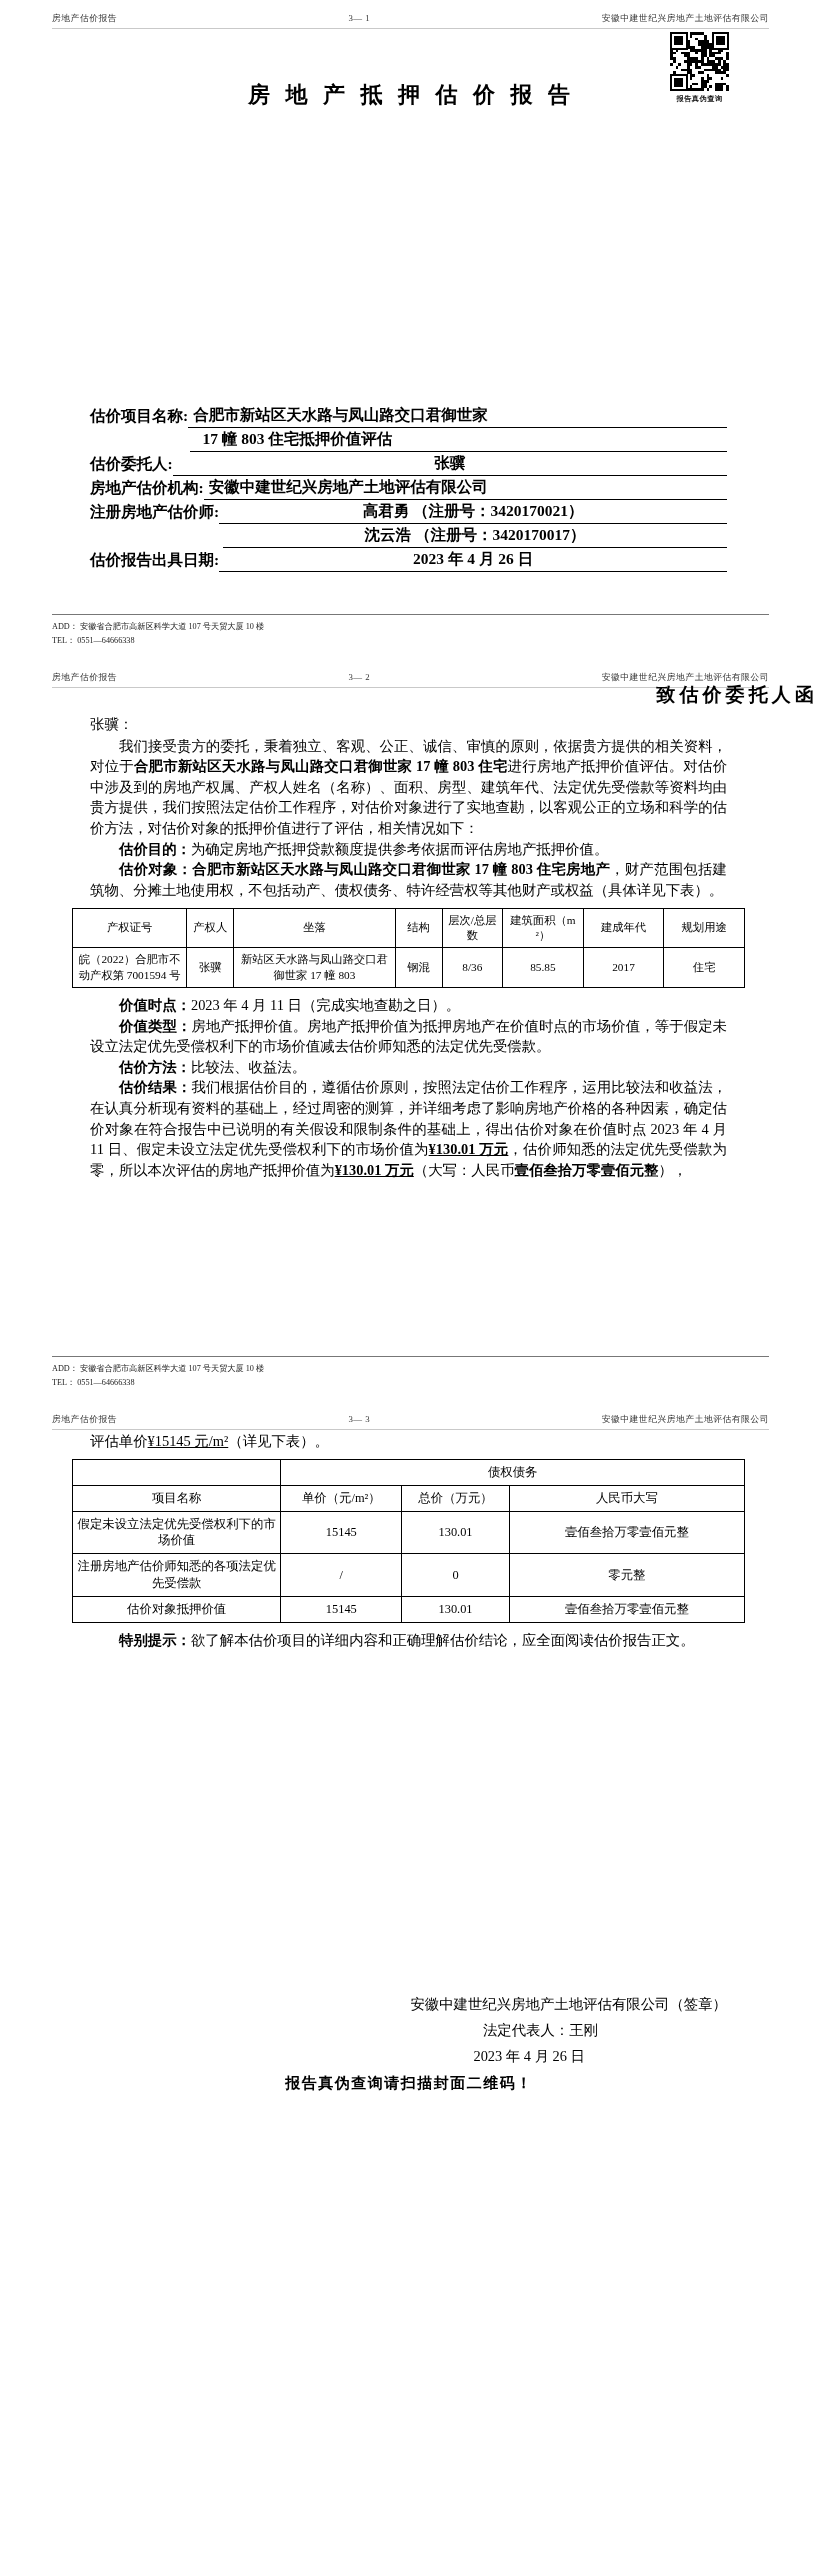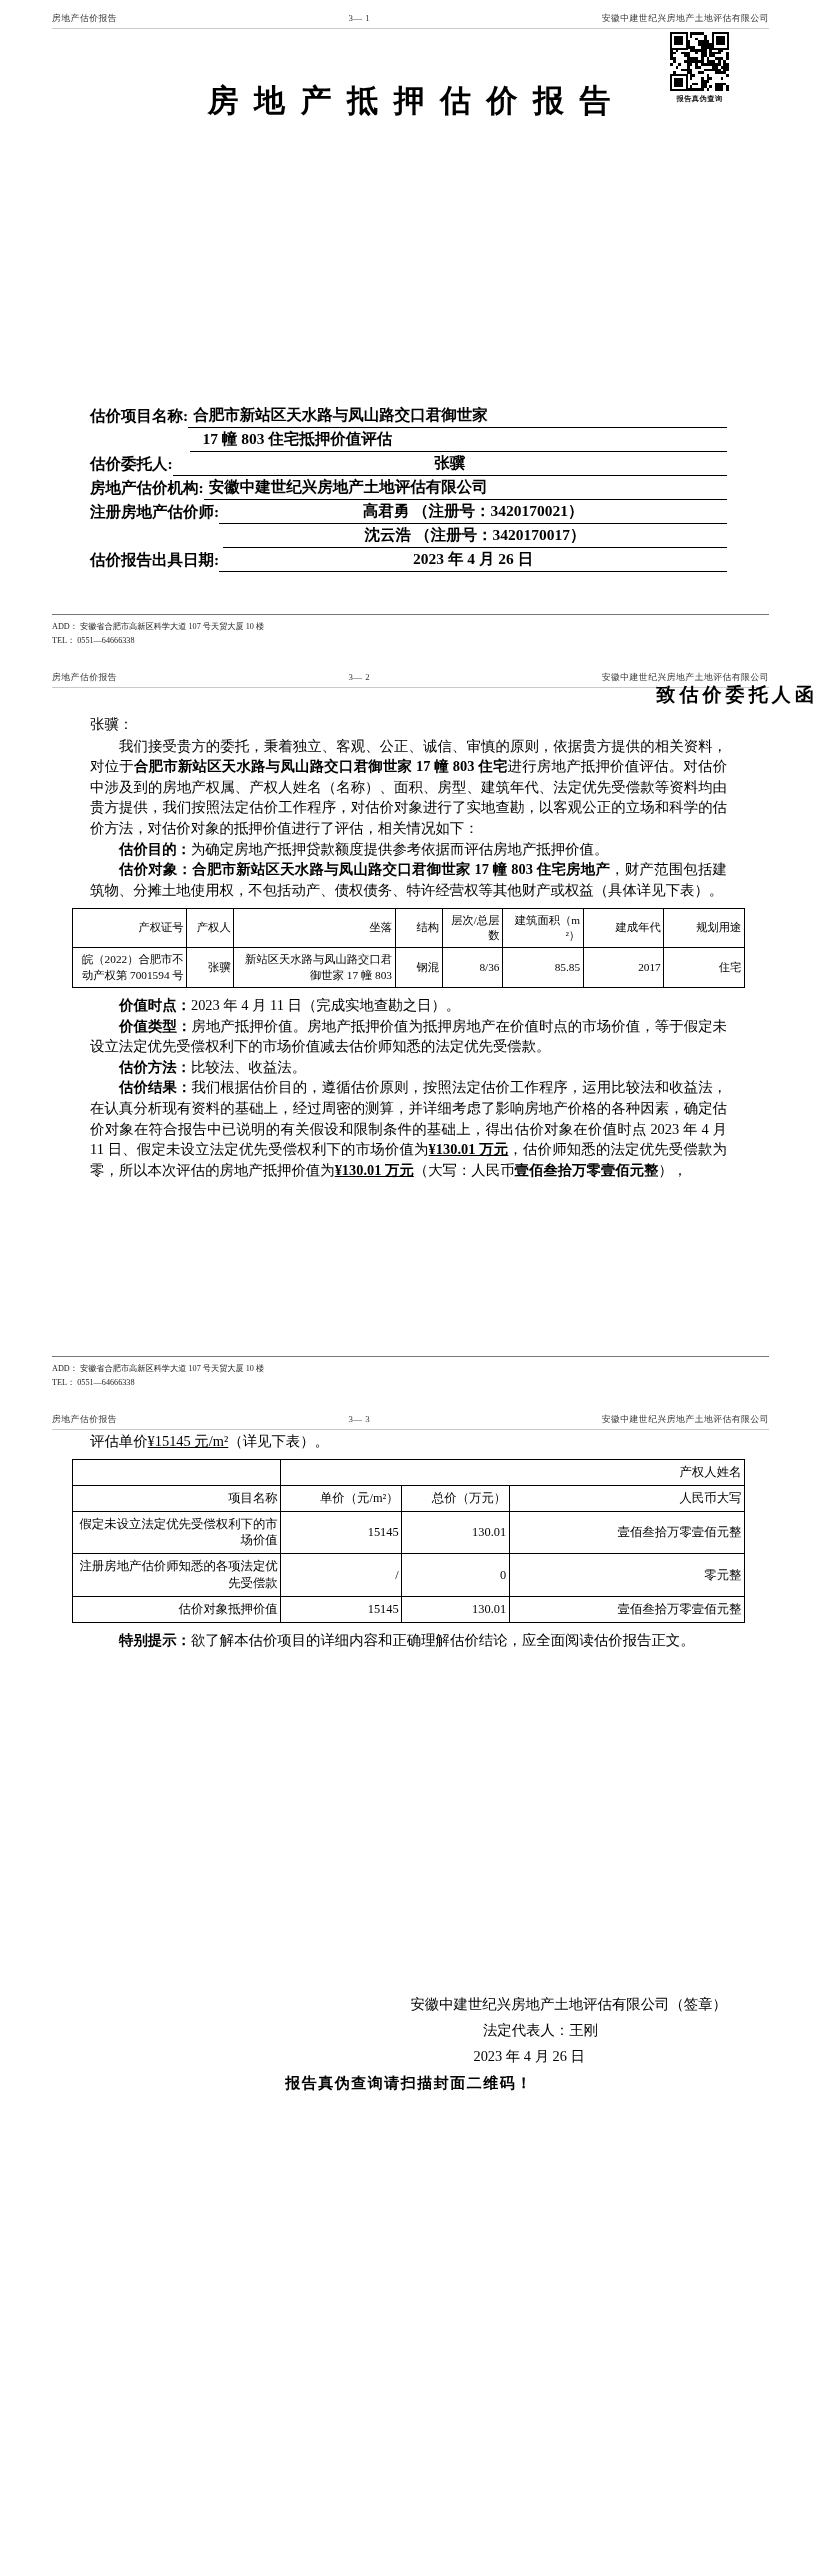--- a/index.html
+++ b/index.html
@@ -22,40 +22,40 @@
   .qr-grid{display:grid;width:100%;height:100%;grid-template-columns:repeat(21,1fr);grid-template-rows:repeat(21,1fr)}
   .qr-grid i{display:block}
   .qr-grid i.on{background:#000}
   .qr-finder{position:absolute;width:17.5px;height:17.5px;border:2.6px solid #000;background:#fff}
   .qr-finder::after{content:"";position:absolute;inset:2.1px;background:#000}
   .qr-finder.tl{top:0;left:0}.qr-finder.tr{top:0;right:0}.qr-finder.bl{bottom:0;left:0}
   .qr-label{margin-top:2.6px;font-size:7.2px;font-weight:bold;color:#111;letter-spacing:0.5px}
 
   .cover-title{position:absolute;top:80px;left:0;width:100%;text-align:center;
                font-family:"Liberation Sans","DejaVu Sans",sans-serif;font-weight:bold;
-               font-size:31px;letter-spacing:15.5px;text-indent:15.5px;white-space:nowrap}
+               font-size:22px;letter-spacing:15.5px;text-indent:15.5px;white-space:nowrap}
   .cover-docno{position:absolute;top:128px;left:0;width:100%;text-align:center;font-weight:bold;
                font-size:14px;letter-spacing:1.5px}
 
   .cover-fields{position:absolute;top:404px;left:90px;right:91px}
   .frow{display:flex;align-items:flex-end;height:24px;font-size:15.5px;font-weight:bold}
   .frow .flabel{white-space:nowrap;padding-bottom:1.5px}
   .frow .fspace{flex:none}
   .frow .fvalue{flex:1;border-bottom:1px solid #000;padding:0 5.2px 1.5px;white-space:nowrap;overflow:hidden}
   .fvalue.c{text-align:center}
 
   
   .letter-title{position:absolute;top:23px;left:0;width:100%;text-align:right;
                 font-size:19px;font-weight:bold;letter-spacing:4.1px}
   .letter-body{position:absolute;top:55px;left:90px;right:91px;font-size:14.4px;line-height:20.6px;text-align:justify}
   .salut{margin-bottom:1px}
   .para{text-indent:29px}
 
   table.doc-table{width:calc(100% + 36px);margin:7.2px 0 7.2px -18px;border-collapse:collapse;
-                  table-layout:fixed;text-align:right;line-height:1.35}
+                  table-layout:fixed;text-align:center;line-height:1.35}
   table.doc-table th,table.doc-table td{border:0.5px solid #000;padding:4.1px 2.6px;font-weight:normal;
                   vertical-align:middle;word-break:break-all}
   .prop-table{font-size:11.3px}
   .res-table{font-size:12.4px}
 
   
   .p3-body{position:absolute;top:30px;left:90px;right:91px;font-size:14.4px;line-height:20.6px;text-align:justify}
   .note{margin-top:6.2px}
   .sign-block{position:absolute;top:590px;left:90px;right:91px;font-size:14.4px;line-height:26px;text-align:right}
   .sign-line2{padding-right:129px}
@@ -643,21 +643,21 @@
       <table class="doc-table res-table">
         <colgroup>
           <col style="width:31%">
             <col style="width:18%">
             <col style="width:16%">
             <col style="width:35%">
         </colgroup>
         <tbody>
           <tr>
             <th></th>
-            <th colspan="3">产权人姓名</th>
+            <th colspan="3">债权债务</th>
           </tr>
           <tr>
             <th>项目名称</th>
             <th>单价（元/m²）</th>
             <th>总价（万元）</th>
             <th>人民币大写</th>
           </tr>
           <tr>
             <td>假定未设立法定优先受偿权利下的市场价值</td>
             <td>15145</td>

